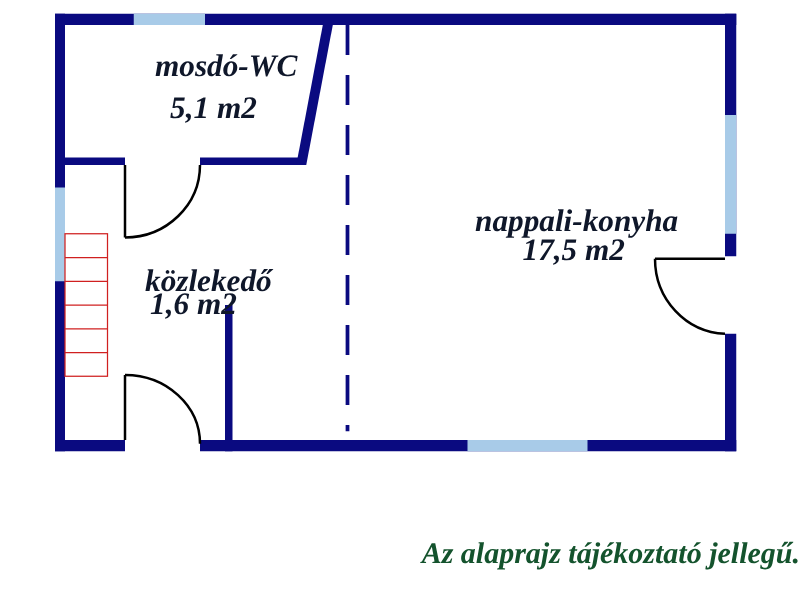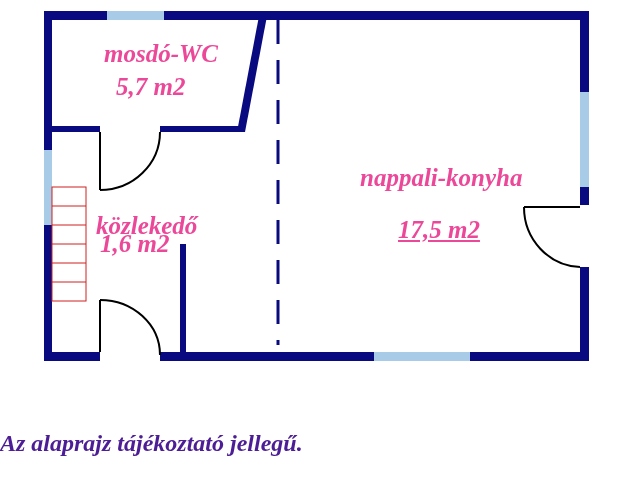--- a/index.html
+++ b/index.html
@@ -1,21 +1,21 @@
 <!DOCTYPE html>
 <html><head>
 <meta charset="utf-8">
 <style>
   html, body { margin:0; padding:0; background:#ffffff; }
   body { width:640px; height:480px; position:relative; overflow:hidden; font-family:"Liberation Serif", serif; }
   #plan { position:absolute; left:0; top:0; }
-  .label { position:absolute; font-family:"Liberation Serif", serif; font-style:italic; font-weight:bold; color:#ec4899; white-space:nowrap; }
+  .label { position:absolute; font-family:"Liberation Serif", serif; font-style:italic; font-weight:bold; color:#0f172a; white-space:nowrap;margin-left:20px; }
   .room-name { font-size:25px; }
   .room-area { font-size:25px; }
-  #caption { position:absolute; left:0; width:640px; top:430px; text-align:left; font-family:"Liberation Serif", serif; font-style:italic; font-weight:bold; font-size:24px; color:#4c1d95; }
+  #caption { position:absolute; left:0; width:640px; top:430px; text-align:right; font-family:"Liberation Serif", serif; font-style:italic; font-weight:bold; font-size:24px; color:#14532d; }
 </style>
 </head>
 <body>
 
 <svg id="plan" width="640" height="420" viewBox="0 0 640 420">
 
   <g fill="#0a0a80">
 
     <rect x="44" y="11" width="545" height="9"></rect>
 
@@ -69,21 +69,21 @@
     <rect x="52" y="187" width="34" height="114"></rect>
     <line x1="52" y1="206" x2="86" y2="206"></line>
     <line x1="52" y1="225" x2="86" y2="225"></line>
     <line x1="52" y1="244" x2="86" y2="244"></line>
     <line x1="52" y1="263" x2="86" y2="263"></line>
     <line x1="52" y1="282" x2="86" y2="282"></line>
   </g>
 </svg>
 
 <div class="label room-name" style="left:104px; top:40px;">mosdó-WC</div>
-<div class="label room-area" style="left:116px; top:73px;">5,7 m2</div>
+<div class="label room-area" style="left:116px; top:73px;">5,1 m2</div>
 
 <div class="label room-name" style="left:96px; top:212px;">közlekedő</div>
 <div class="label room-area" style="left:100px; top:230px;">1,6 m2</div>
 
 <div class="label room-name" style="left:360px; top:164px;">nappali-konyha</div>
-<div class="label room-area" style="left:398px; top:216px;text-decoration:underline;">17,5 m2</div>
+<div class="label room-area" style="left:398px; top:187px;">17,5 m2</div>
 
 <div id="caption">Az alaprajz tájékoztató jellegű.</div>
 
 </body></html>

